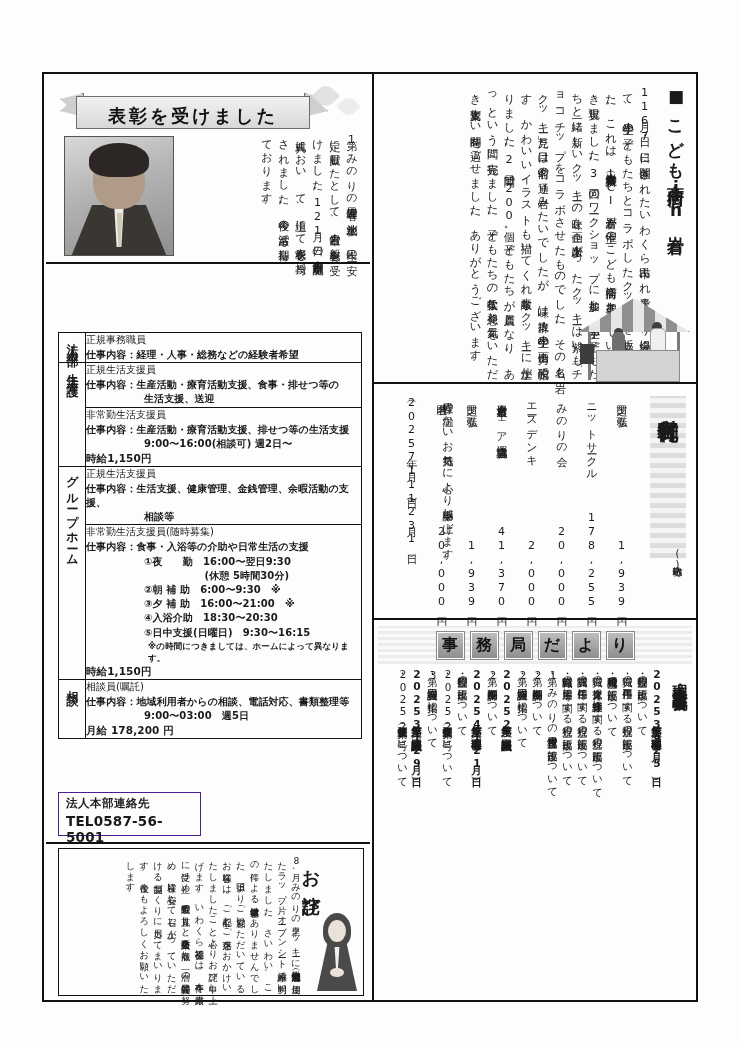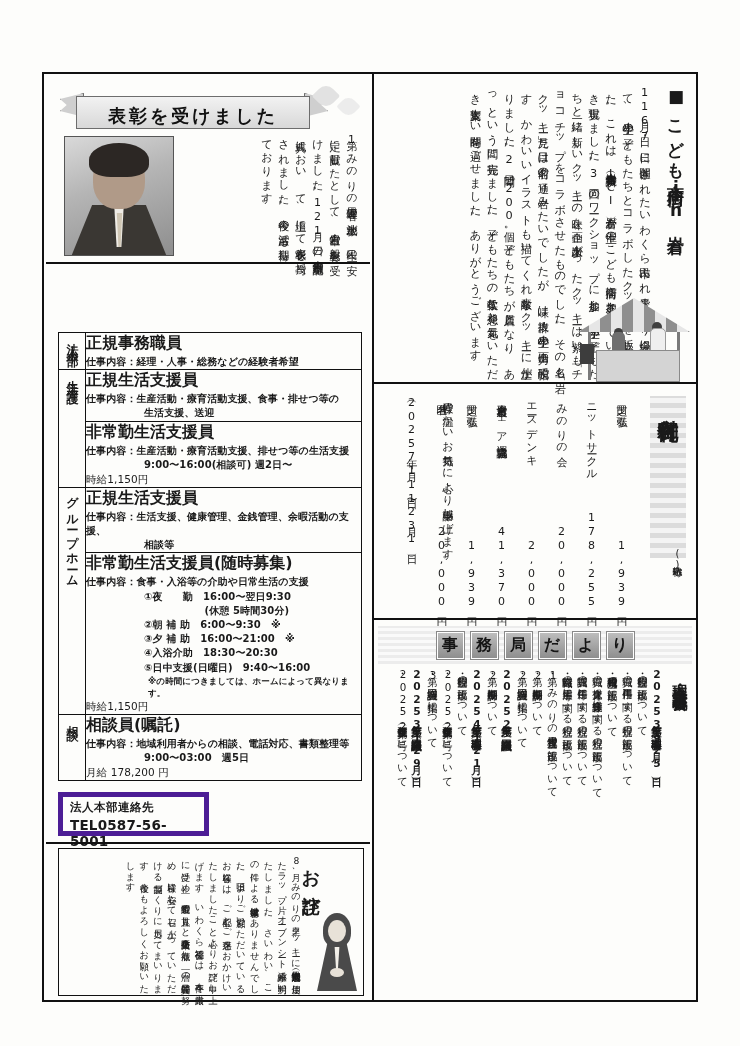--- a/index.html
+++ b/index.html
@@ -162,36 +162,36 @@
     border-collapse: collapse;
     font-family: "DejaVu Sans","Liberation Sans",sans-serif;
   }
   .jtable td { border: 1px solid #111; vertical-align: top; padding: 0; }
   .cat-cell {
     width: 26px; text-align: center; vertical-align: middle;
     font-size: 12px; font-weight: bold; padding: 3px 0;
   }
   .cat-inner { writing-mode: vertical-rl; text-orientation: upright; letter-spacing: 4px; margin: 0 auto; }
   .job-cell { padding: 4px 5px 5px 7px; }
-  .job-name { font-size: 16px; font-weight: bold; margin-bottom: 1px; }
+  .job-name { font-size: 10px; font-weight: normal; margin-bottom: 1px; }
   .job-line { font-size: 10px; line-height: 1.42; letter-spacing: .1px; font-weight: bold; }
   .job-line.ind { padding-left: 58px; text-indent: 0; }
   .job-line.small { font-size: 8.5px; padding-left: 62px; }
-  .job-line.wage { font-weight: normal; font-size: 10.5px; }
+  .job-line.wage { font-weight: bold; font-size: 10.5px; }
   .dashed-top { border-top: 1px dashed #555 !important; }
   .nb-bottom { border-bottom: none !important; }
 
   
   .contact { position: absolute; left: 12px; top: 716px; width: 304px; height: 44px; display: flex; }
   .contact-note {
     width: 168px; font-size: 9.5px; line-height: 1.5; letter-spacing: .2px;
     font-family: "DejaVu Sans","Liberation Sans",sans-serif; padding-top: 1px;
   }
   .contact-box {
-    width: 130px; border: 5px solid #4c1d95; padding: 3px 4px 4px 7px;
+    width: 130px; border: 1px solid #4c1d95; padding: 3px 4px 4px 7px;
     font-family: "DejaVu Sans","Liberation Sans",sans-serif;
   }
   .contact-box .cb1 { font-size: 11.5px; font-weight: bold; letter-spacing: .5px; }
   .contact-box .cb2 { font-size: 13.5px; font-weight: bold; letter-spacing: .2px; margin-top: 2px; }
 
   
   .apology { position: absolute; left: 12px; top: 772px; width: 304px; height: 146px; border: 1px solid #111; }
   .apology-title {
     position: absolute; right: 40px; top: 8px;
     font-size: 18px; font-weight: bold; letter-spacing: 4px;
@@ -353,21 +353,21 @@
           </tr>
           <tr>
             <td class="job-cell dashed-top">
               <div class="job-name">非常勤生活支援員(随時募集)</div>
               <div class="job-line">仕事内容：食事・入浴等の介助や日常生活の支援</div>
               <div class="job-line ind">①夜　　勤　16:00〜翌日9:30</div>
               <div class="job-line ind">　　　　　　(休憩 5時間30分)</div>
               <div class="job-line ind">②朝 補 助　6:00〜9:30　※</div>
               <div class="job-line ind">③夕 補 助　16:00〜21:00　※</div>
               <div class="job-line ind">④入浴介助　18:30〜20:30</div>
-              <div class="job-line ind">⑤日中支援(日曜日)　9:40〜16:00</div>
+              <div class="job-line ind">⑤日中支援(日曜日)　9:30〜16:15</div>
               <div class="job-line small">※の時間につきましては、ホームによって異なります。</div>
               <div class="job-line wage">時給1,150円</div>
             </td>
           </tr>
 
           <tr>
             <td class="cat-cell">
               <div class="cat-inner">相談</div>
             </td>
             <td class="job-cell">

